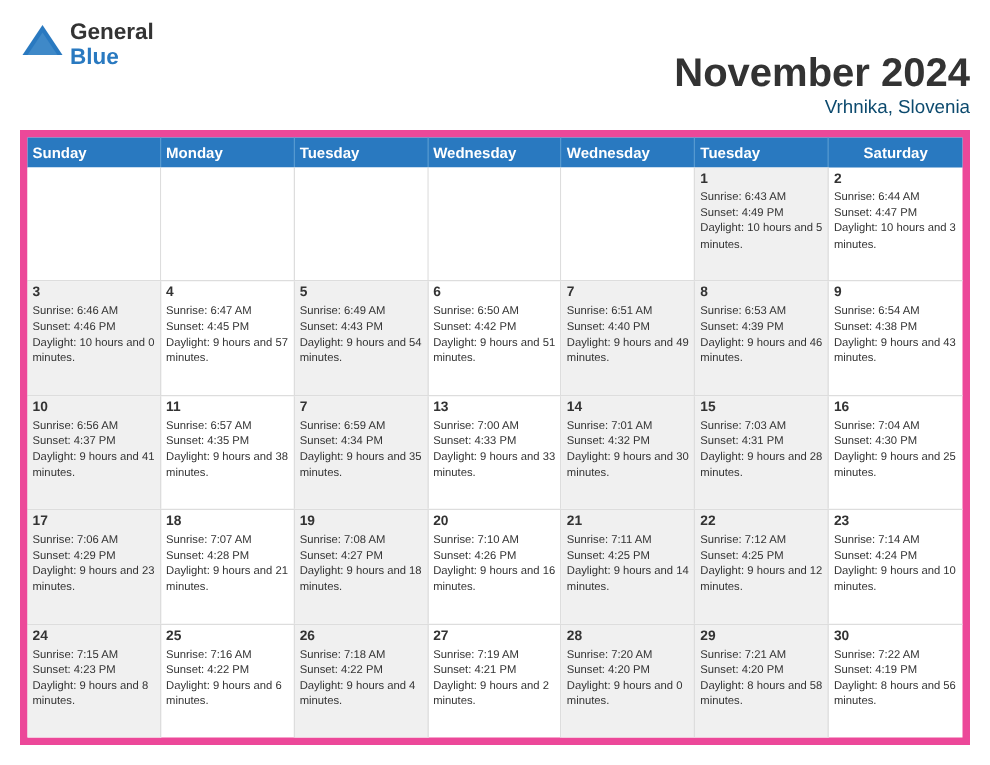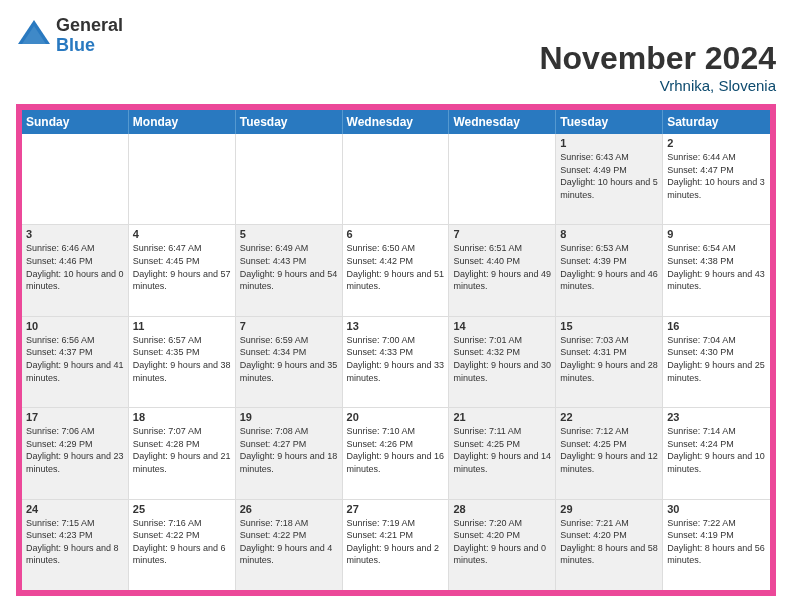--- a/index.html
+++ b/index.html
@@ -66,21 +66,21 @@
       background: #2979c0;
     }
     .cal-header-cell {
       color: #fff;
       font-weight: bold;
       font-size: 12px;
       padding: 5px 4px;
       text-align: left;
       border-right: 1px solid #5599d0;
     }
-    .cal-header-cell:last-child { border-right: none; }
+    .cal-header-cell:last-child { border-right: none; text-align: center; }
     .cal-body {
       flex: 1;
       display: flex;
       flex-direction: column;
     }
     .cal-row {
       display: grid;
       grid-template-columns: repeat(7, 1fr);
       flex: 1;
       border-bottom: 1px solid #ddd;

